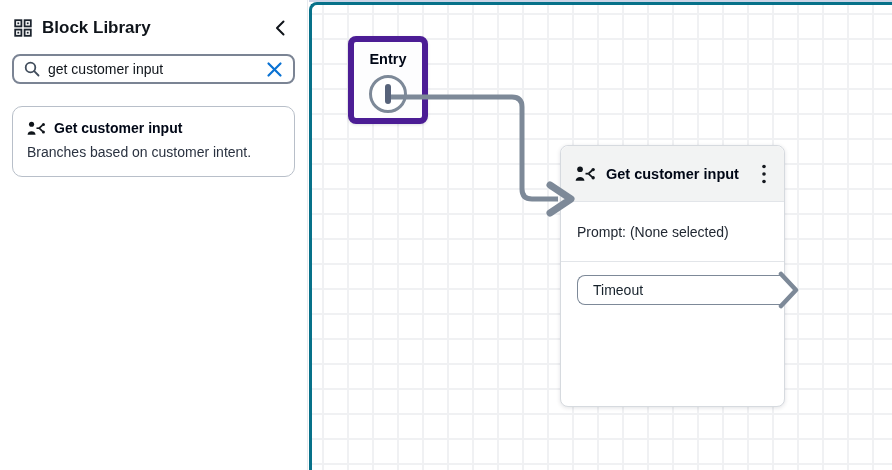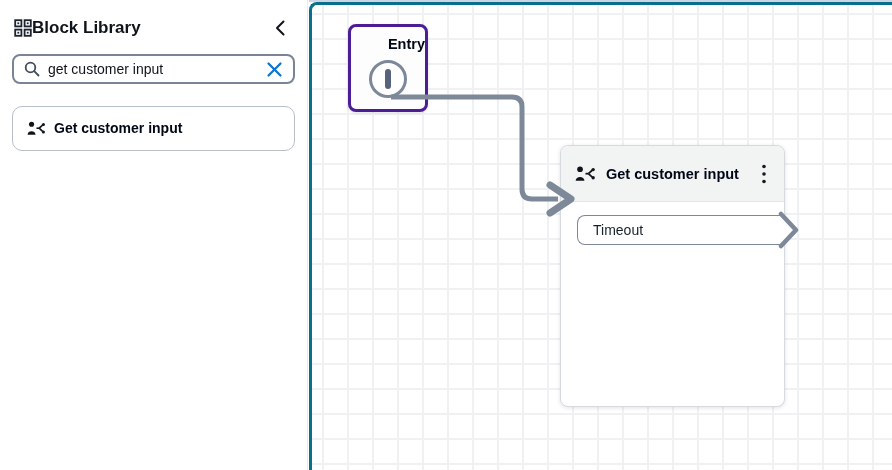--- a/index.html
+++ b/index.html
@@ -4,21 +4,21 @@
 <style>
   * { margin:0; padding:0; box-sizing:border-box; }
   html,body { width:892px; height:470px; overflow:hidden; background:#fff;
               font-family:"Liberation Sans", sans-serif; }
   .stage { position:relative; width:892px; height:470px; background:#fff; overflow:hidden; }
 
   
   .sidebar { position:absolute; left:0; top:0; width:308px; height:470px;
              background:#fff; border-right:1px solid #e7eaee; z-index:10; }
   .sb-header { display:flex; align-items:center; padding:17px 16px 0 14px; }
-  .sb-title { font-size:17px; font-weight:700; color:#0f141a; margin-left:0; flex:1; }
+  .sb-title { font-size:17px; font-weight:700; color:#0f141a; margin-left:10px; flex:1; }
   .collapse-btn { width:22px; height:22px; display:flex; align-items:center; justify-content:center;
                   cursor:pointer; background:none; border:none; }
   .search-box { position:relative; margin:15px 12px 0 12px; height:30px;
                 border:2px solid #7b8494; border-radius:8px; background:#fff;
                 display:flex; align-items:center; padding:0 10px; }
   .search-box input { border:none; outline:none; flex:1; font-size:14px; color:#0f141a;
                       margin-left:8px; font-family:"Liberation Sans", sans-serif; background:transparent; }
   .clear-btn { background:none; border:none; cursor:pointer; display:flex; align-items:center; padding:0; }
   .result-card { margin:22px 12px 0 12px; border:1px solid #b8bfc9; border-radius:10px;
                  background:#fff; padding:13px 14px 14px 14px; cursor:grab; }
@@ -31,23 +31,23 @@
   .canvas-topstrip { position:absolute; left:0; right:0; top:0; height:2px; background:#ccd4e6; }
   .canvas-inner { position:absolute; left:0; top:2px; right:0; bottom:0;
                   border-left:3px solid #077189; border-top:3px solid #077189;
                   border-radius:8px 0 0 0; background-color:#ffffff;
                   background-image:
                     linear-gradient(to right, #f0f1f3 2px, transparent 2px),
                     linear-gradient(to bottom, #f0f1f3 2px, transparent 2px);
                   background-size:25px 25px; background-position:10px 8px; }
 
   
-  .entry-node { position:absolute; left:348px; top:24px; width:80px; height:88px;
-                background:#fdfdfe; border:3px solid #4c1d95; border-radius:8px;
-                box-shadow:0 1px 3px rgba(0,20,40,.13); z-index:3; text-align:right; cursor:grab; }
+  .entry-node { position:absolute; left:348px; top:36px; width:80px; height:88px;
+                background:#fdfdfe; border:6px solid #4c1d95; border-radius:8px;
+                box-shadow:0 1px 3px rgba(0,20,40,.13); z-index:3; text-align:center; cursor:grab; }
   .entry-title { font-size:14.5px; font-weight:700; color:#000716; margin-top:9px; }
   .entry-port { width:38px; height:38px; border:3px solid #7d8998; border-radius:50%;
                 background:#fff; margin:8px auto 0 auto; display:flex; align-items:center; justify-content:center; }
   .entry-port-bar { width:6px; height:20px; background:#57637a; border-radius:3px; }
 
   
   .block-node { position:absolute; left:560px; top:145px; width:225px; height:262px;
                 background:#fff; border:1px solid #d6dadf; border-radius:8px;
                 box-shadow:0 1px 4px rgba(0,20,40,.12); z-index:3; }
   .bn-header { height:56px; background:#f2f3f3; border-bottom:1px solid #e2e5e9;
@@ -98,20 +98,23 @@
       </svg>
       <span class="bn-title">Get customer input</span>
       <button class="kebab-btn">
         <svg width="4" height="20" viewBox="0 0 4 20">
           <circle cx="2" cy="2.5" r="1.8" fill="#16191f"></circle>
           <circle cx="2" cy="10" r="1.8" fill="#16191f"></circle>
           <circle cx="2" cy="17.5" r="1.8" fill="#16191f"></circle>
         </svg>
       </button>
     </div>
+    <div class="bn-prompt">
+      <span>Prompt: (None selected)</span>
+    </div>
     <div class="bn-branches">
       <div class="branch" style="border-color: rgb(125, 137, 152);">
         <span>Timeout</span>
         <svg class="branch-chevron" viewBox="0 0 22 40">
           <path d="M3 4 L18 20 L3 36" fill="#ffffff" stroke="#7d8998" stroke-width="4.5" stroke-linecap="round" stroke-linejoin="round"></path>
         </svg>
       </div>
     </div>
   </div>
 
@@ -160,16 +163,17 @@
           <circle cx="4.8" cy="3" r="2.7" fill="#0f141a"></circle>
           <path d="M0.6,14 C0.6,9.2 9,9.2 9,14 Z" fill="#0f141a"></path>
           <line x1="10" y1="7.2" x2="12.8" y2="7.2" stroke="#0f141a" stroke-width="1.7"></line>
           <line x1="12.8" y1="7.2" x2="16.4" y2="3.9" stroke="#0f141a" stroke-width="1.7"></line>
           <line x1="12.8" y1="7.2" x2="16.4" y2="10.5" stroke="#0f141a" stroke-width="1.7"></line>
           <circle cx="17.3" cy="3.3" r="1.6" fill="#0f141a"></circle>
           <circle cx="17.3" cy="11.1" r="1.6" fill="#0f141a"></circle>
         </svg>
         <span class="card-title">Get customer input</span>
       </div>
+      <div class="card-desc">Branches based on customer intent.</div>
     </div>
   </div>
 
 </div>
 
 </body></html>

